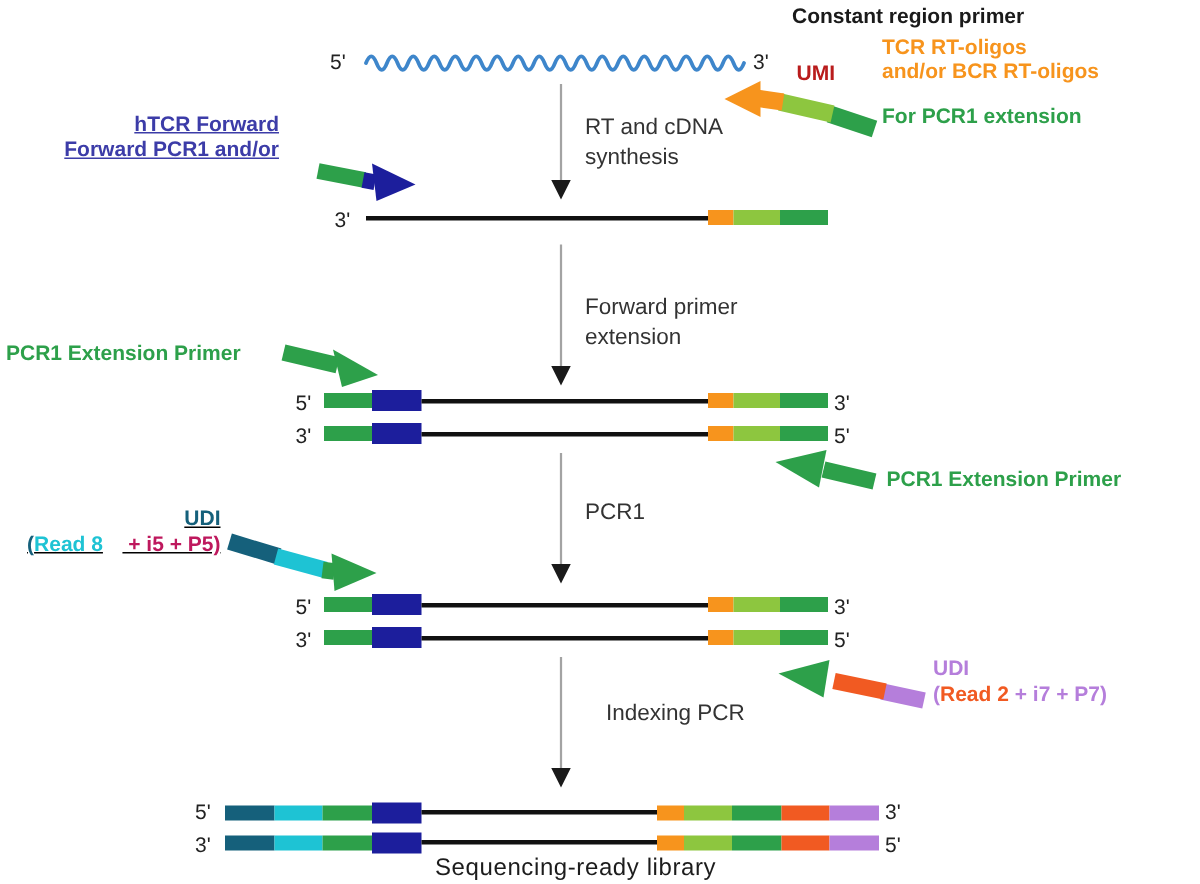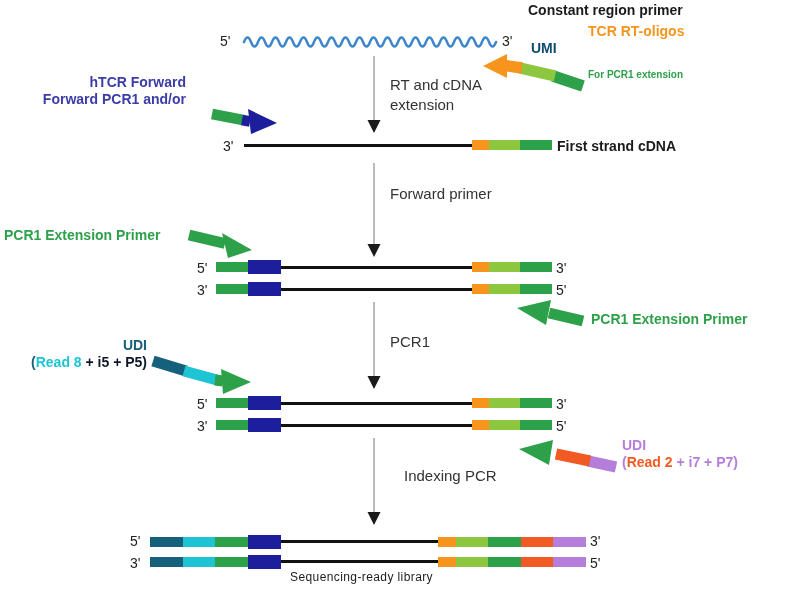--- a/index.html
+++ b/index.html
@@ -8,22 +8,22 @@
   .overlay{position:absolute;left:0;top:0;}
   .t{position:absolute;white-space:nowrap;}
   .b{font-weight:700;}
   .lbl{font-size:14px;color:#222;}
   .cap{font-size:14px;color:#1a1a1a;}
   .step{position:absolute;font-size:15px;color:#333;line-height:20px;white-space:nowrap;}
   .seg{position:absolute;height:10px;}
   .seg.tall{height:14px;}
   .hline{position:absolute;height:3px;}
   .blocklbl{position:absolute;font-size:14px;font-weight:700;line-height:17px;white-space:nowrap;}
-  .right{text-align:right;}
-  .caption-final{position:absolute;font-size:12px;color:#1c1c1c;letter-spacing:.4px;white-space:nowrap;}
+  .right{text-align:right;text-decoration:underline;}
+  .caption-final{position:absolute;font-size:16px;color:#1c1c1c;letter-spacing:.4px;white-space:nowrap;}
 </style>
 </head>
 <body>
 
 <div class="canvas">
 
   <svg class="overlay" width="800" height="589" viewBox="0 0 800 589">
 
     <path fill="none" stroke-width="2.5" stroke-linecap="round" d="M244,42 q3.5,-9 7,0 q3.5,9 7,0 q3.5,-9 7,0 q3.5,9 7,0 q3.5,-9 7,0 q3.5,9 7,0 q3.5,-9 7,0 q3.5,9 7,0 q3.5,-9 7,0 q3.5,9 7,0 q3.5,-9 7,0 q3.5,9 7,0 q3.5,-9 7,0 q3.5,9 7,0 q3.5,-9 7,0 q3.5,9 7,0 q3.5,-9 7,0 q3.5,9 7,0 q3.5,-9 7,0 q3.5,9 7,0 q3.5,-9 7,0 q3.5,9 7,0 q3.5,-9 7,0 q3.5,9 7,0 q3.5,-9 7,0 q3.5,9 7,0 q3.5,-9 7,0 q3.5,9 7,0 q3.5,-9 7,0 q3.5,9 7,0 q3.5,-9 7,0 q3.5,9 7,0 q3.5,-9 7,0 q3.5,9 7,0 q3.5,-9 7,0 q3.5,9 7,0" stroke="#3e86cb"></path>
 
@@ -79,46 +79,47 @@
 
     <g>
       <line x1="616" y1="467" x2="588" y2="461" stroke-width="11" stroke="#b57edb"></line>
       <line x1="590" y1="461" x2="556" y2="454" stroke-width="11" stroke="#f15a22"></line>
       <polygon points="519,449 553,440 549,465" fill="#2da04a"></polygon>
     </g>
   </svg>
 
   <div class="t b cap" style="left:528px;top:2px">Constant region primer</div>
   <div class="t b" style="left: 588px; top: 23px; font-size: 14px; color: rgb(247, 148, 29);">TCR RT-oligos</div>
-  <div class="t b" style="left: 531px; top: 40px; font-size: 14px; color: #0c4a6e;">UMI</div>
-  <div class="t b" style="left: 588px; top: 69px; font-size: 10px; color: rgb(45, 160, 74);">For PCR1 extension</div>
+  <div class="t b" style="left: 588px; top: 39px; font-size: 14px; color: rgb(247, 148, 29);">and/or BCR RT-oligos</div>
+  <div class="t b" style="left: 531px; top: 40px; font-size: 14px; color: #b91c1c;">UMI</div>
+  <div class="t b" style="left: 588px; top: 69px; font-size: 14px; color: rgb(45, 160, 74);">For PCR1 extension</div>
   <div class="t lbl" style="left:220px;top:33px">5'</div>
   <div class="t lbl" style="left:502px;top:33px">3'</div>
 
   <div class="step" style="left:390px;top:75px">
     <div>RT and cDNA</div>
+    <div>synthesis</div>
+  </div>
+  <div class="step" style="left:390px;top:195px">
+    <div>Forward primer</div>
     <div>extension</div>
-  </div>
-  <div class="step" style="left:390px;top:184px">
-    <div>Forward primer</div>
   </div>
   <div class="step" style="left:390px;top:332px">PCR1</div>
   <div class="step" style="left:404px;top:466px">Indexing PCR</div>
 
   <div class="blocklbl right" style="left: 20px; top: 74px; width: 166px; color: rgb(60, 60, 168);">
     <div>hTCR Forward</div>
     <div>Forward PCR1 and/or</div>
   </div>
 
   <div class="t lbl" style="left:223px;top:138px">3'</div>
   <div class="hline" style="left: 244px; top: 144px; width: 228px; background: rgb(17, 17, 17);"></div>
   <div class="seg" style="left: 472px; top: 140px; width: 17px; background: rgb(247, 148, 29);"></div>
   <div class="seg" style="left: 489px; top: 140px; width: 31px; background: rgb(141, 198, 63);"></div>
   <div class="seg" style="left: 520px; top: 140px; width: 32px; background: rgb(45, 160, 74);"></div>
-  <div class="t b cap" style="left:557px;top:138px">First strand cDNA</div>
 
   <div class="t b" style="left: 4px; top: 227px; font-size: 14px; color: rgb(45, 160, 74);">PCR1 Extension Primer</div>
   <div class="t b" style="left: 591px; top: 311px; font-size: 14px; color: rgb(45, 160, 74);">PCR1 Extension Primer</div>
 
   <div class="t lbl" style="left:197px;top:260px">5'</div>
   <div class="seg" style="left: 216px; top: 262px; width: 32px; background: rgb(45, 160, 74);"></div>
   <div class="seg tall" style="left: 248px; top: 260px; width: 33px; background: rgb(28, 30, 156);"></div>
   <div class="hline" style="left: 281px; top: 266px; width: 191px; background: rgb(17, 17, 17);"></div>
   <div class="seg" style="left: 472px; top: 262px; width: 17px; background: rgb(247, 148, 29);"></div>
   <div class="seg" style="left: 489px; top: 262px; width: 31px; background: rgb(141, 198, 63);"></div>
@@ -129,21 +130,21 @@
   <div class="seg" style="left: 216px; top: 284px; width: 32px; background: rgb(45, 160, 74);"></div>
   <div class="seg tall" style="left: 248px; top: 282px; width: 33px; background: rgb(28, 30, 156);"></div>
   <div class="hline" style="left: 281px; top: 288px; width: 191px; background: rgb(17, 17, 17);"></div>
   <div class="seg" style="left: 472px; top: 284px; width: 17px; background: rgb(247, 148, 29);"></div>
   <div class="seg" style="left: 489px; top: 284px; width: 31px; background: rgb(141, 198, 63);"></div>
   <div class="seg" style="left: 520px; top: 284px; width: 32px; background: rgb(45, 160, 74);"></div>
   <div class="t lbl" style="left:556px;top:282px">5'</div>
 
   <div class="blocklbl right" style="left:6px;top:337px;width:141px">
     <div style="color: rgb(21, 96, 123);">UDI</div>
-    <div style="white-space:pre"><span style="color: rgb(21, 96, 123);">(</span><span style="color: rgb(30, 195, 212);">Read 8</span><span style="color: #0f172a;"> + i5 + P5)</span></div>
+    <div style="white-space:pre"><span style="color: rgb(21, 96, 123);">(</span><span style="color: rgb(30, 195, 212);">Read 8</span><span style="color: #be185d; margin-left: 13px;"> + i5 + P5)</span></div>
   </div>
 
   <div class="t lbl" style="left:197px;top:396px">5'</div>
   <div class="seg" style="left: 216px; top: 398px; width: 32px; background: rgb(45, 160, 74);"></div>
   <div class="seg tall" style="left: 248px; top: 396px; width: 33px; background: rgb(28, 30, 156);"></div>
   <div class="hline" style="left: 281px; top: 402px; width: 191px; background: rgb(17, 17, 17);"></div>
   <div class="seg" style="left: 472px; top: 398px; width: 17px; background: rgb(247, 148, 29);"></div>
   <div class="seg" style="left: 489px; top: 398px; width: 31px; background: rgb(141, 198, 63);"></div>
   <div class="seg" style="left: 520px; top: 398px; width: 32px; background: rgb(45, 160, 74);"></div>
   <div class="t lbl" style="left:556px;top:396px">3'</div>

